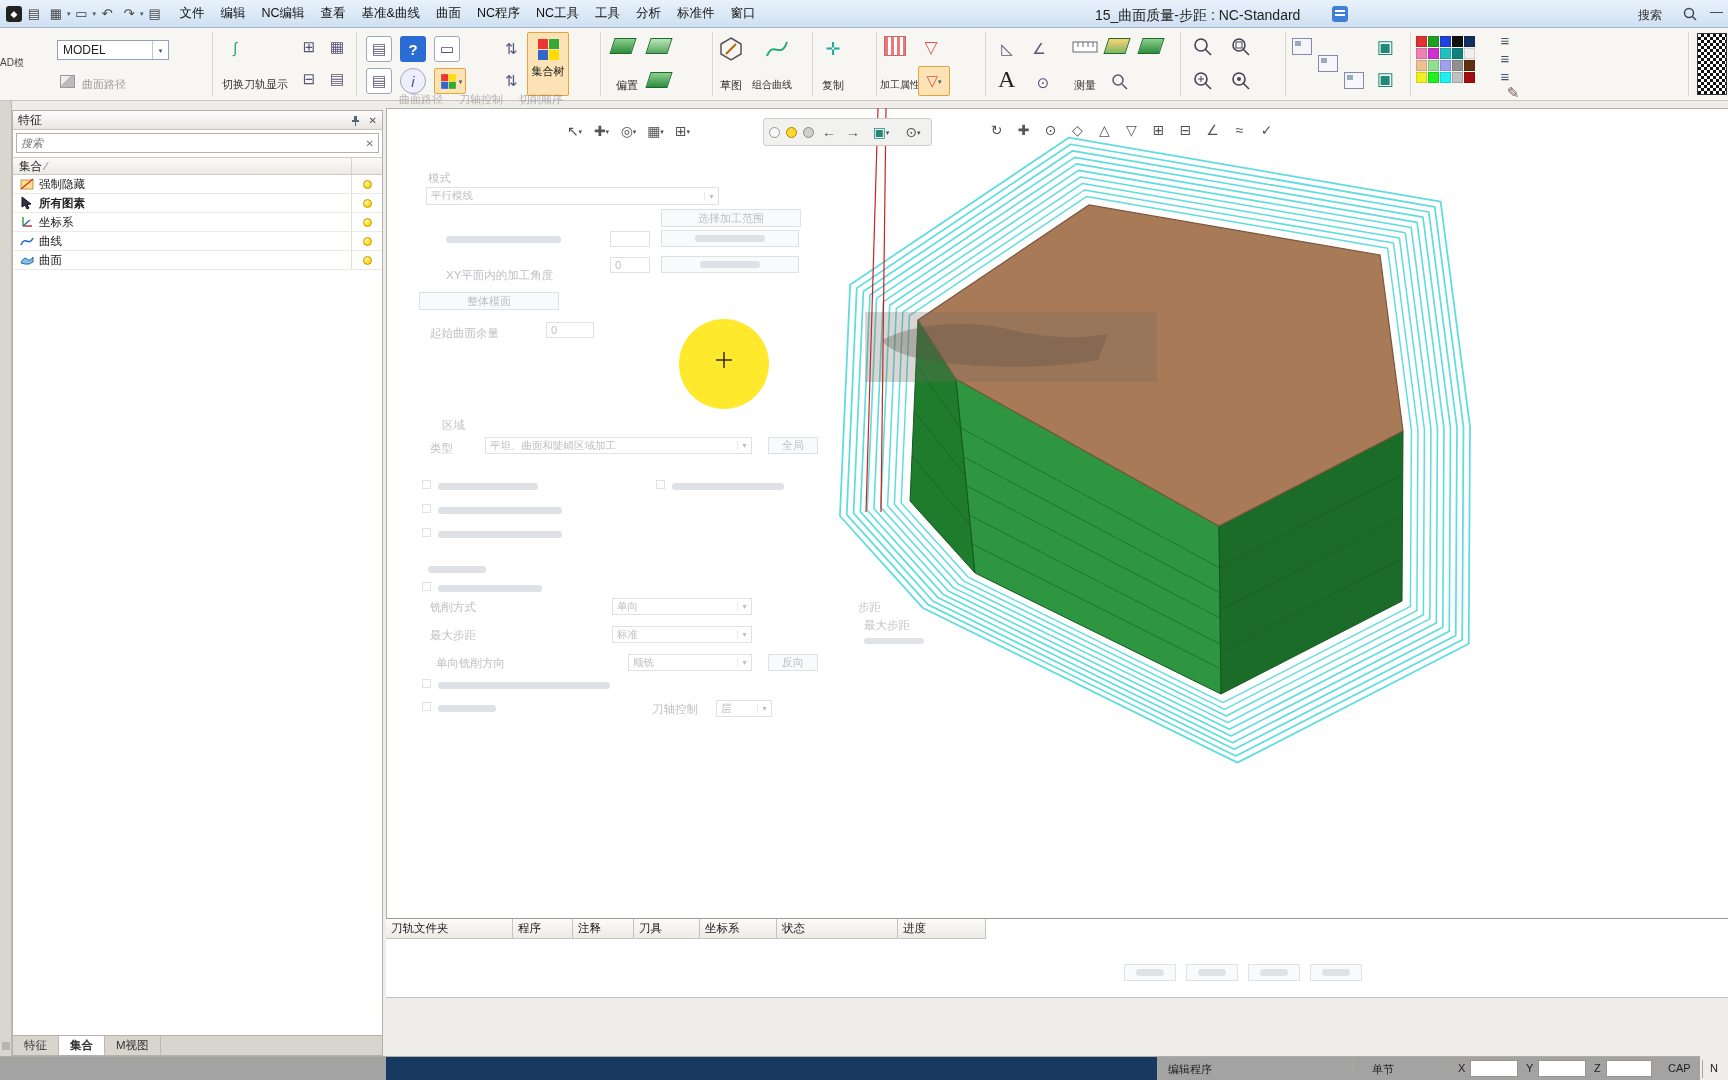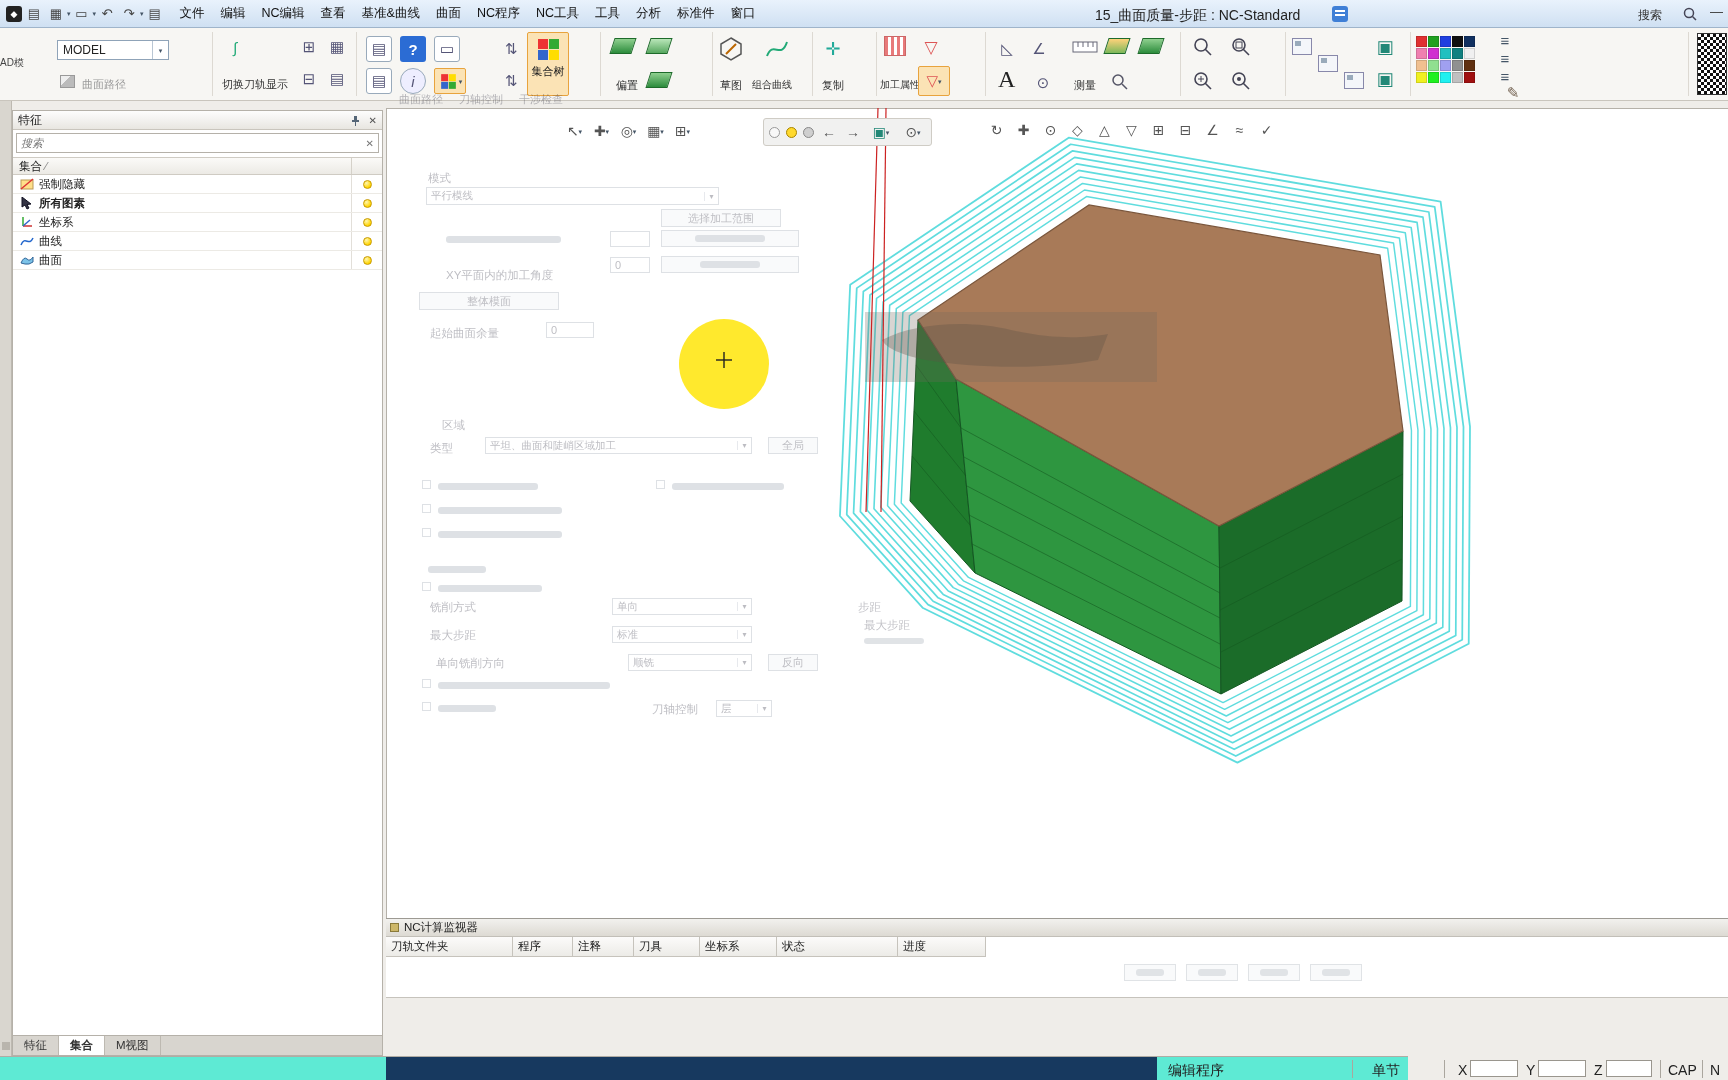--- a/index.html
+++ b/index.html
@@ -73,21 +73,21 @@
 #gbtns{left:1124px;top:964px;opacity:.3;display:flex;gap:10px}
 #gbtns .gbtn{width:52px;height:17px}
 
 #monitor{left:386px;top:918px;width:1342px;height:79px;background:#fff;border-top:1px solid #9d9a93}
 .mhead{height:18px;background:linear-gradient(#f2f1ee,#dddad3);border-bottom:1px solid #c2bfb8;display:flex;align-items:center;padding:0 4px;font-size:11.5px}
 .mico{width:9px;height:9px;background:#cdb768;border:1px solid #8a7a3a;margin-right:5px}
 .mcols{display:flex;height:20px}
 .mcol{border-right:1px solid #c6c3bc;border-bottom:1px solid #c6c3bc;background:linear-gradient(#fcfbfa,#ecebe7);font-size:11.5px;padding:2px 5px;white-space:nowrap;overflow:hidden}
 #band{left:386px;top:997px;width:1342px;height:39px;background:#efede9;border-top:1px solid #c6c3bc}
 
-#statusbar{left:0;top:1056px;width:1408px;height:24px;background:#5eead4;border-top:1px solid #b0aca4;font-size:14px;color:#222}
+#statusbar{left:0;top:1056px;width:1700px;height:24px;background:#a3a3a3;border-top:1px solid #b0aca4;font-size:11px;color:#222}
 .sdiv{position:absolute;top:3px;width:1px;height:18px;background:#aaa69e}
 .sbox{position:absolute;top:3px;height:17px;background:#fff;border:1px solid #9a968e}
 </style>
 </head>
 <body>
 
 <div id="titlebar" class="abs">
   <div class="tbi" style="background:#222;border-radius:3px;width:16px;height:16px;margin-left:6px">
       <span style="color:#fff;font-size:9px">◆</span>
     </div>
@@ -479,30 +479,30 @@
   <span class="vic">⊞</span>
   <span class="vic">⊟</span>
   <span class="vic">∠</span>
   <span class="vic">≈</span>
   <span class="vic">✓</span>
 </div>
 
 <div id="gtabs" class="abs">
   <span>曲面路径</span>
   <span>刀轴控制</span>
-  <span>干涉检查</span>
+  <span>切削顺序</span>
 </div>
 
 <div id="ghost" class="abs">
   <span class="glabel" style="left:42px;top:63px">模式</span>
   <div class="gcombo" style="left:40px;top:79px;width:293px;height:18px">
       <span>平行模线</span>
       <i>▾</i>
     </div>
-  <div class="gbtn" style="left:275px;top:101px;width:120px;height:18px">选择加工范围</div>
+  <div class="gbtn" style="left:275px;top:101px;width:140px;height:18px">选择加工范围</div>
   <div class="gbar" style="left:60px;top:128px;width:115px"></div>
   <div class="gfield" style="left:224px;top:123px;width:40px;height:16px"></div>
   <div class="gbtn" style="left:275px;top:122px;width:138px;height:17px">
       <div class="gbar" style="width:70px"></div>
     </div>
   <span class="glabel" style="left:60px;top:160px">XY平面内的加工角度</span>
   <div class="gfield" style="left:224px;top:149px;width:40px;height:16px">0</div>
   <div class="gbtn" style="left:275px;top:148px;width:138px;height:17px">
       <div class="gbar" style="width:60px"></div>
     </div>
@@ -554,24 +554,20 @@
     </div>
 </div>
 
 <div id="ghost2" class="abs">
   <span class="glabel" style="left:0;top:0">步距</span>
   <span class="glabel" style="left:6px;top:18px">最大步距</span>
   <div class="gbar" style="position:absolute;left:6px;top:38px;width:60px;height:6px"></div>
 </div>
 
 <div id="monitor" class="abs">
-  <div class="mhead">
-    <span class="mico"></span>
-    <span>NC计算监视器</span>
-  </div>
   <div class="mcols">
     <div class="mcol" style="width:127px">刀轨文件夹</div>
     <div class="mcol" style="width:60px">程序</div>
     <div class="mcol" style="width:61px">注释</div>
     <div class="mcol" style="width:66px">刀具</div>
     <div class="mcol" style="width:77px">坐标系</div>
     <div class="mcol" style="width:121px">状态</div>
     <div class="mcol" style="width:88px">进度</div>
     <div style="flex:1"></div>
   </div>

